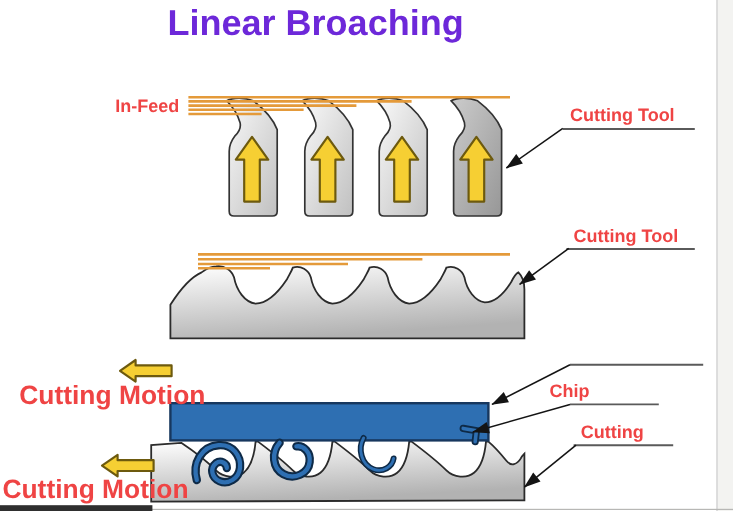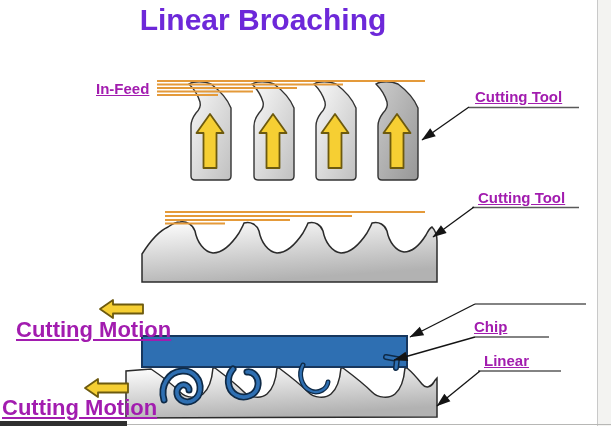--- a/index.html
+++ b/index.html
@@ -1,19 +1,19 @@
 <!DOCTYPE html>
 <html><head>
 <meta charset="utf-8">
 <style>
   html,body{margin:0;padding:0;background:#ffffff;}
   .stage{position:relative;width:611px;height:426px;background:#ffffff;overflow:hidden;
          font-family:"Liberation Sans",sans-serif;}
-  .lbl{position:absolute;font-weight:bold;color:#a21caf;white-space:nowrap;
-       font-size:15px;line-height:18px;letter-spacing:0px;text-decoration:underline;}
+  .lbl{position:absolute;font-weight:bold;color:#ef4444;white-space:nowrap;
+       font-size:15px;line-height:18px;letter-spacing:0px;}
   .lbl.big{font-size:22px;line-height:20px;}
   .title{position:absolute;left:0;top:3px;width:526px;text-align:center;
          font-size:30px;line-height:34px;font-weight:bold;color:#6d28d9;}
   .right-band{position:absolute;top:0;left:598px;width:13px;height:426px;background:#f3f3f1;}
   .right-line{position:absolute;top:0;left:597px;width:1px;height:426px;background:#c9c9c9;}
   .bottom-line{position:absolute;left:0;top:424px;width:611px;height:1px;background:#b7b7b5;}
   .bottom-bar{position:absolute;left:0;top:421px;width:127px;height:5px;background:#2f2f2f;}
   svg{position:absolute;left:0;top:0;}
 </style>
 </head>
@@ -126,22 +126,22 @@
     </g>
   </svg>
 
   <div class="title">Linear Broaching</div>
 
   <div class="lbl" style="left:96px;top:80px;">In-Feed</div>
   <div class="lbl" style="left:475px;top:88px;">Cutting Tool</div>
 
   <div class="lbl" style="left:478px;top:189px;">Cutting Tool</div>
 
-  <div class="lbl" style="left:474px;top:318px;">Chip</div>
-  <div class="lbl" style="left:484px;top:352px;">Linear</div>
+  <div class="lbl" style="left:458px;top:318px;">Chip</div>
+  <div class="lbl" style="left:484px;top:352px;">Cutting</div>
 
   <div class="lbl big" style="left:16px;top:320px;">Cutting Motion</div>
   <div class="lbl big" style="left:2px;top:398px;">Cutting Motion</div>
 
   <div class="right-band"></div>
   <div class="right-line"></div>
   <div class="bottom-line"></div>
   <div class="bottom-bar"></div>
 </div>
 

